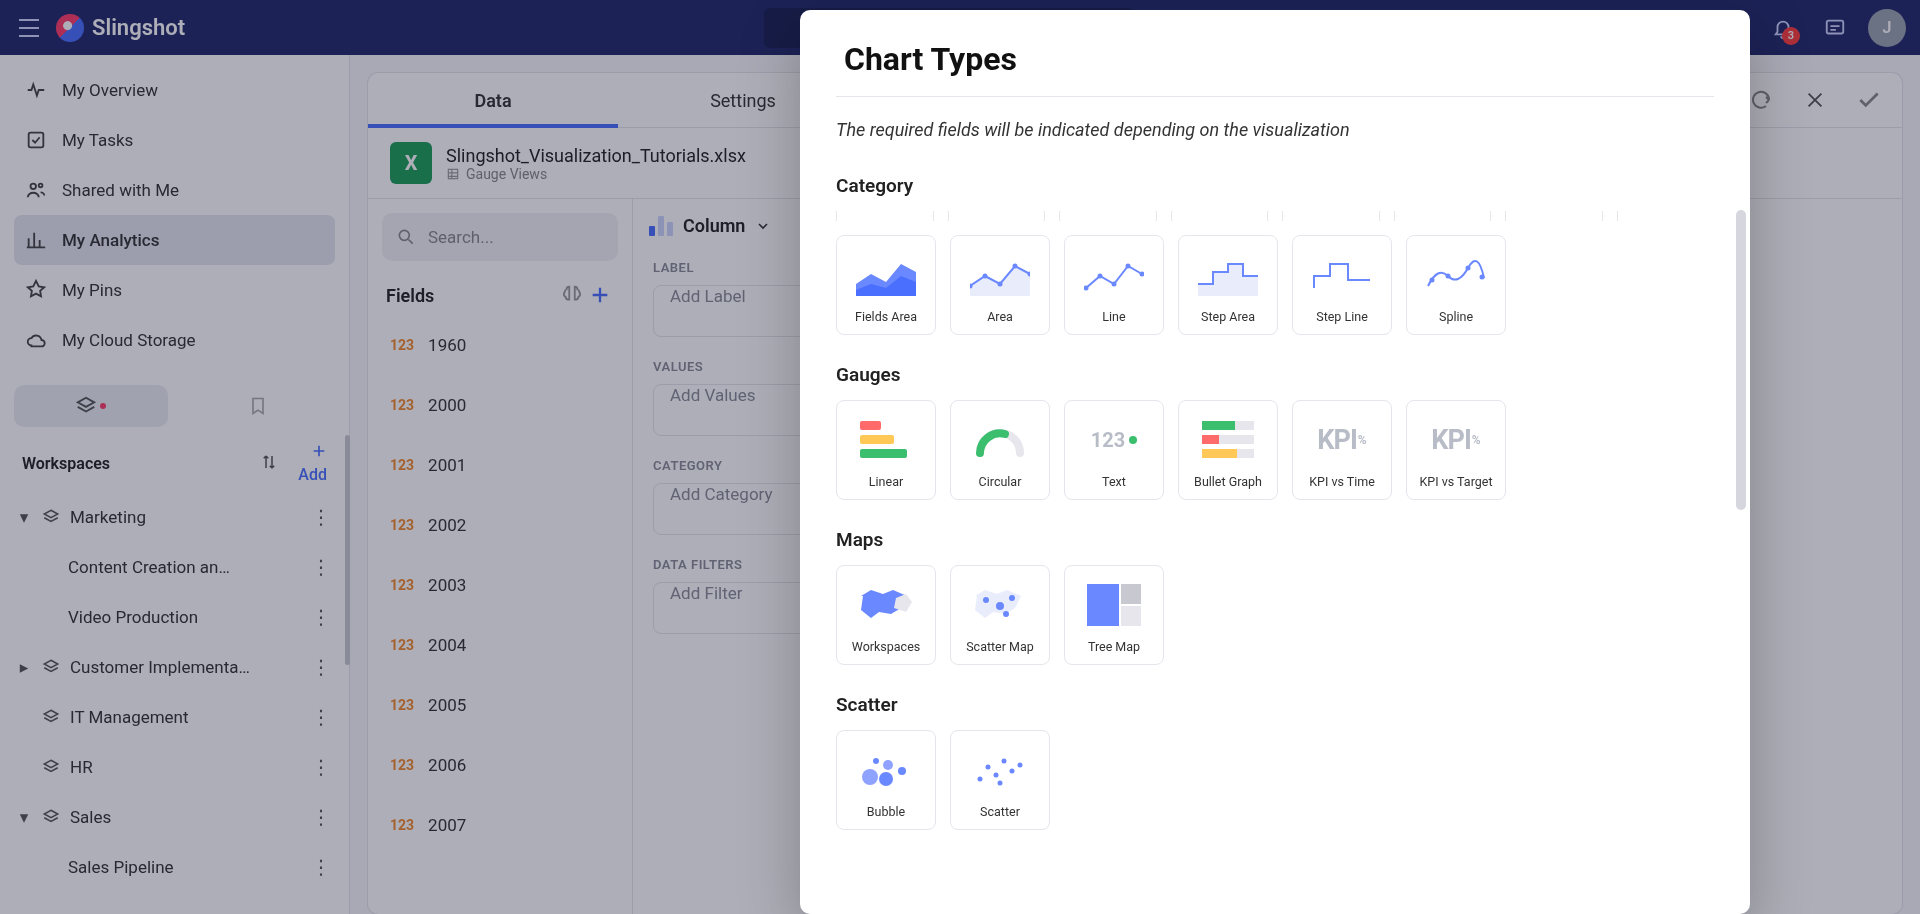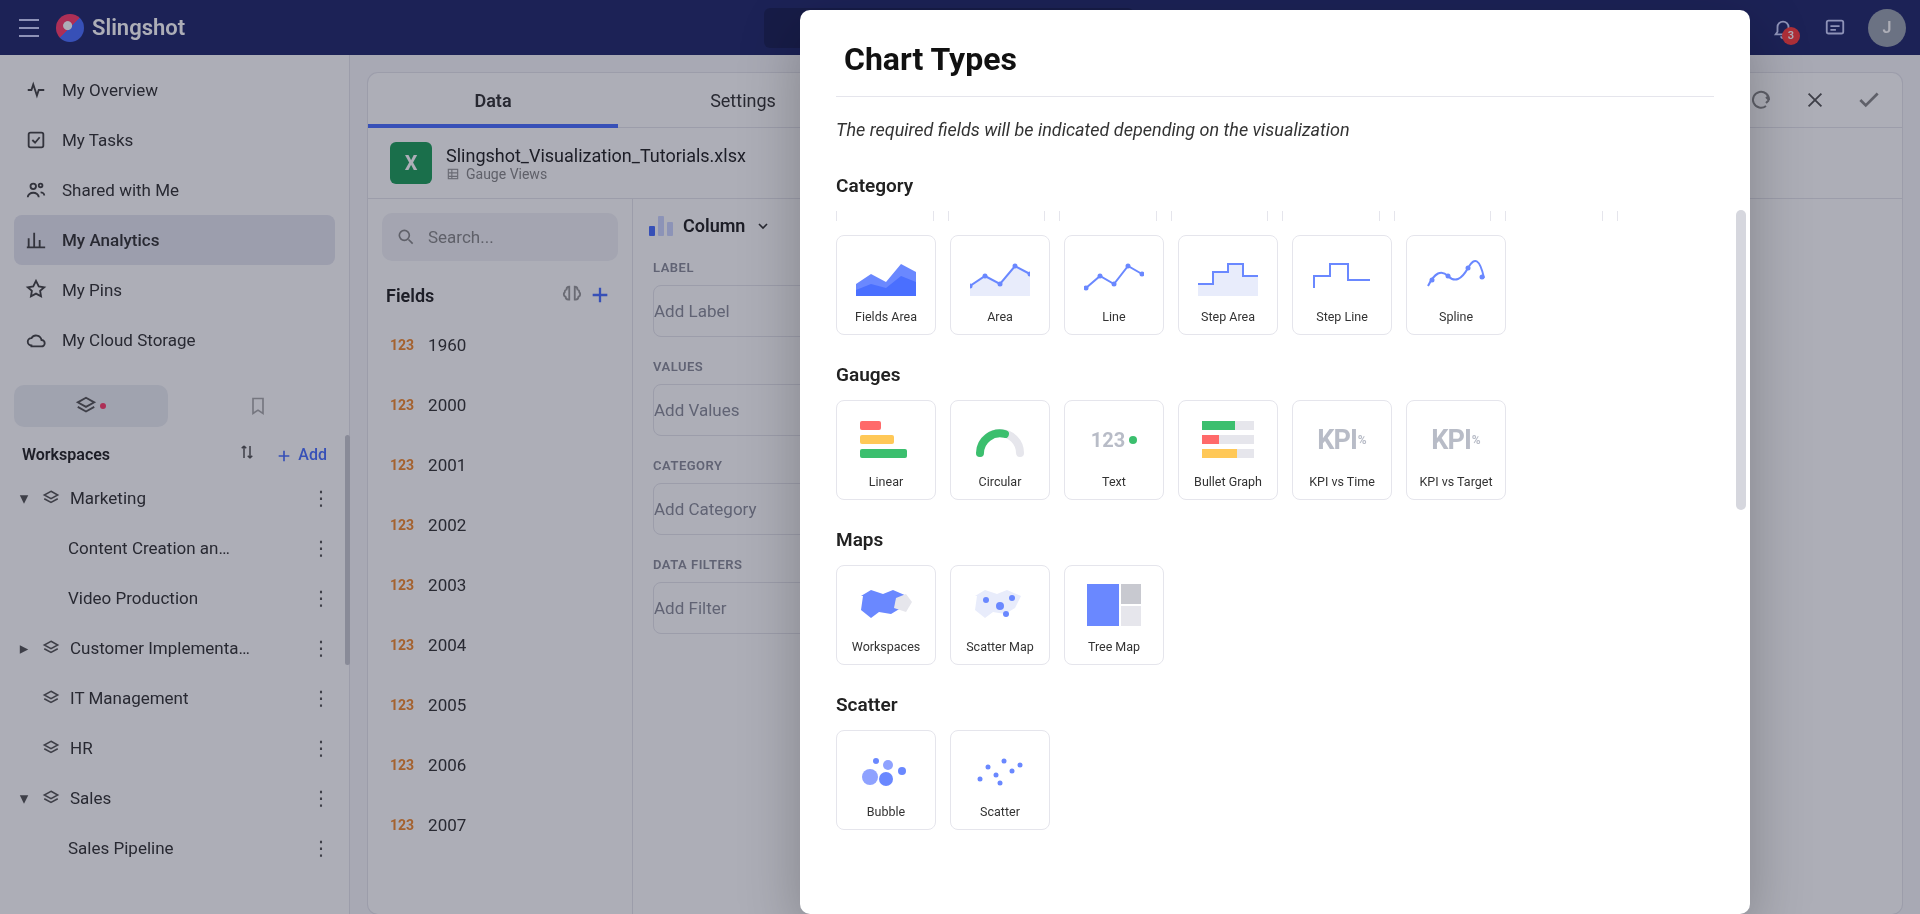--- a/index.html
+++ b/index.html
@@ -48,21 +48,21 @@
   .side-item.active{background:var(--side-active);font-weight:500;}
   .side-icon{width:24px;height:24px;display:flex;align-items:center;justify-content:center;color:#444;}
 
   .side-split{display:flex;gap:14px;padding:10px 14px;}
   .pill{flex:1;height:42px;border-radius:10px;display:flex;align-items:center;justify-content:center;background:#eceef3;cursor:pointer;}
   .pill .dot{width:6px;height:6px;border-radius:50%;background:#ff3d6a;margin-left:3px;}
   .pill svg{color:#555;}
 
   .ws-header{display:flex;align-items:center;padding:6px 22px;font-size:16px;font-weight:600;color:#222;}
   .ws-header .spacer{flex:1;}
-  .ws-header .add{color:var(--blue);font-size:16px;font-weight:500;display:flex;align-items:flex-end;gap:6px;cursor:pointer;}
+  .ws-header .add{color:var(--blue);font-size:16px;font-weight:500;display:flex;align-items:flex-end;gap:6px;cursor:pointer;flex-direction:column;}
 
   .ws-tree{padding:2px 8px;overflow:hidden;}
   .ws-row{display:flex;align-items:center;height:50px;border-radius:8px;padding:0 8px;cursor:pointer;gap:8px;position:relative;}
   .ws-row .caret{width:16px;display:flex;justify-content:center;color:#555;}
   .ws-row .layer{width:22px;display:flex;justify-content:center;color:#555;}
   .ws-row .label{flex:1;white-space:nowrap;overflow:hidden;text-overflow:ellipsis;font-size:17px;color:#333;}
   .ws-row .dots{width:24px;color:#555;text-align:center;font-size:20px;line-height:1;}
   .ws-child{padding-left:60px;}
   .sidebar-scroll-indicator{position:absolute;left:345px;top:380px;width:5px;height:230px;background:#c8c9d0;border-radius:3px;}
 
@@ -102,21 +102,21 @@
 
   .config-top{padding:16px;}
   .viz-select{display:flex;align-items:center;gap:10px;font-size:18px;font-weight:600;color:#222;cursor:pointer;}
   .viz-select .mini{display:flex;align-items:flex-end;gap:3px;height:20px;}
   .viz-select .mini span{width:6px;background:#b7c6ff;border-radius:1px;}
   .viz-select .mini span:nth-child(1){height:10px;background:var(--blue);}
   .viz-select .mini span:nth-child(2){height:20px;background:#cdd6ff;}
   .viz-select .mini span:nth-child(3){height:14px;background:#cdd6ff;}
   .cfg-section{padding:8px 20px 14px;}
   .cfg-label{font-size:13px;letter-spacing:.5px;color:#8a8d99;font-weight:600;margin-bottom:10px;}
-  .drop{height:52px;border:1px solid var(--panel-border);border-radius:8px;display:flex;align-items:center;padding:0 0;color:#8a8d99;font-size:17px;cursor:pointer;}
+  .drop{height:52px;border:1px solid var(--panel-border);border-radius:8px;display:flex;padding:0 16px;color:#8a8d99;font-size:17px;cursor:pointer;}
 
   
   .scrim{position:absolute;inset:0;background:rgba(20,24,50,.35);}
 
   
   .modal{
     position:absolute;top:10px;left:800px;width:950px;bottom:0;
     background:#fff;border-radius:10px;box-shadow:0 20px 60px rgba(0,0,0,.25);
     padding:30px 36px 10px;overflow:hidden;display:flex;flex-direction:column;
   }

